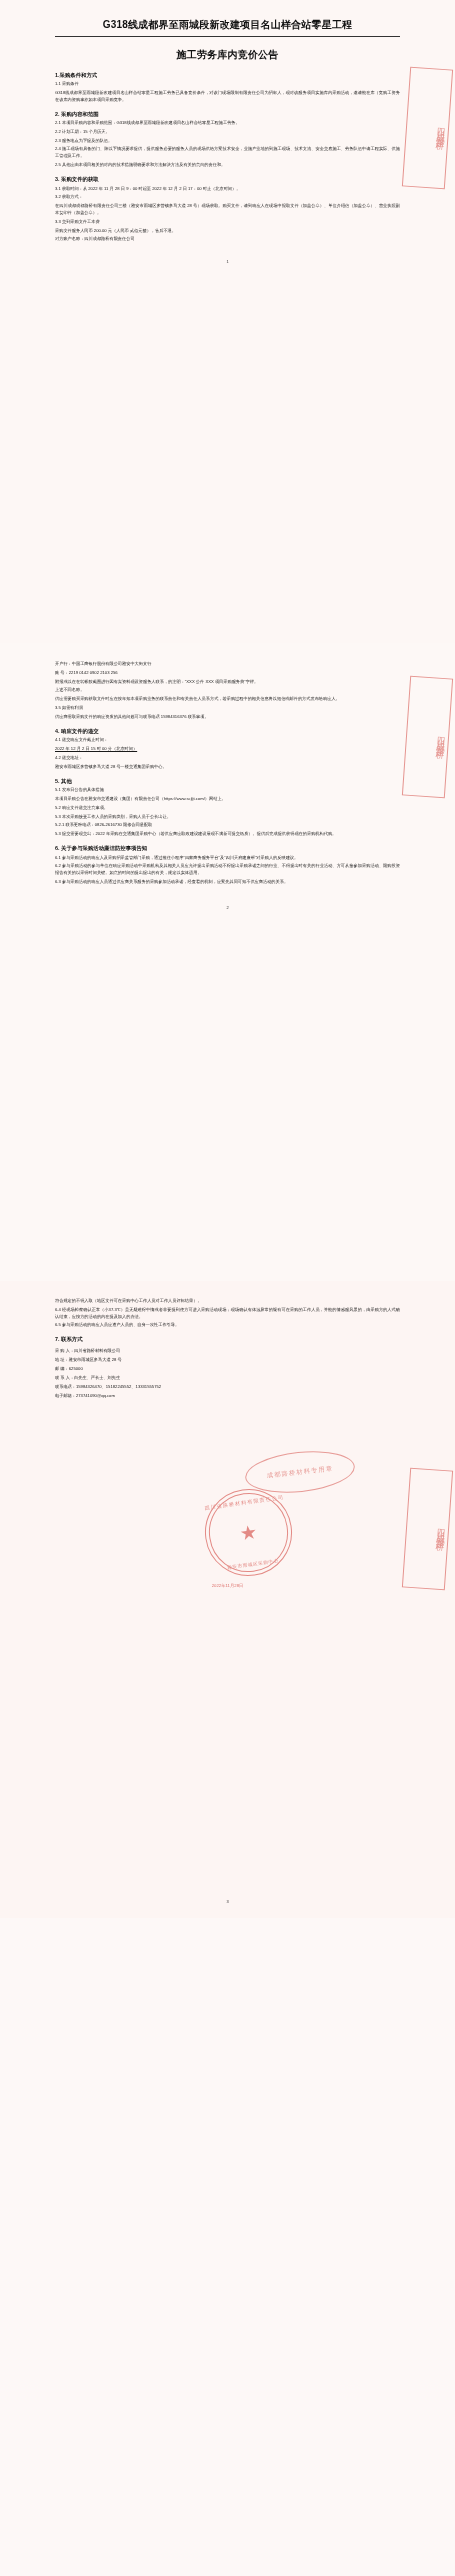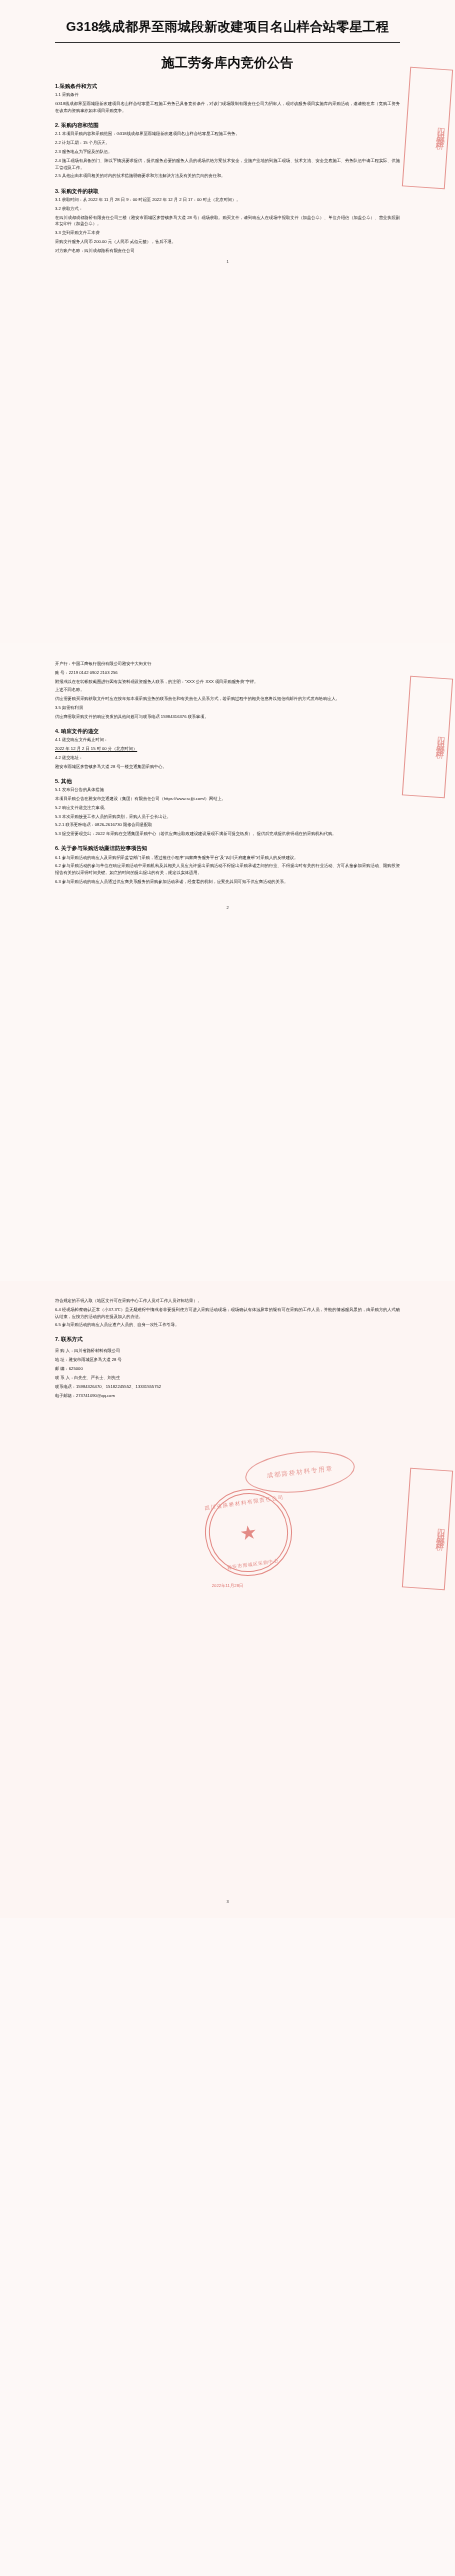--- a/index.html
+++ b/index.html
@@ -30,21 +30,21 @@
   .page.p3 { top: 1281px; height: 638px; background: #fdf5f3; }
   .page.p4 { top: 1918px; height: 658px; background: #fdf8f7; }
 
   .inner {
     padding: 0 55px;
     position: relative;
     z-index: 3;
   }
   .title {
     text-align: center;
-    font-size: 13px;
+    font-size: 10px;
     font-weight: bold;
     letter-spacing: 0.2px;
     color: #111;
     line-height: 1.9;
   }
   .title .l1 { display: block; }
   .title .l2 { display: block; text-align: center; }
   .title-rule {
     border: 0;
     border-top: 0.6px solid #333;

